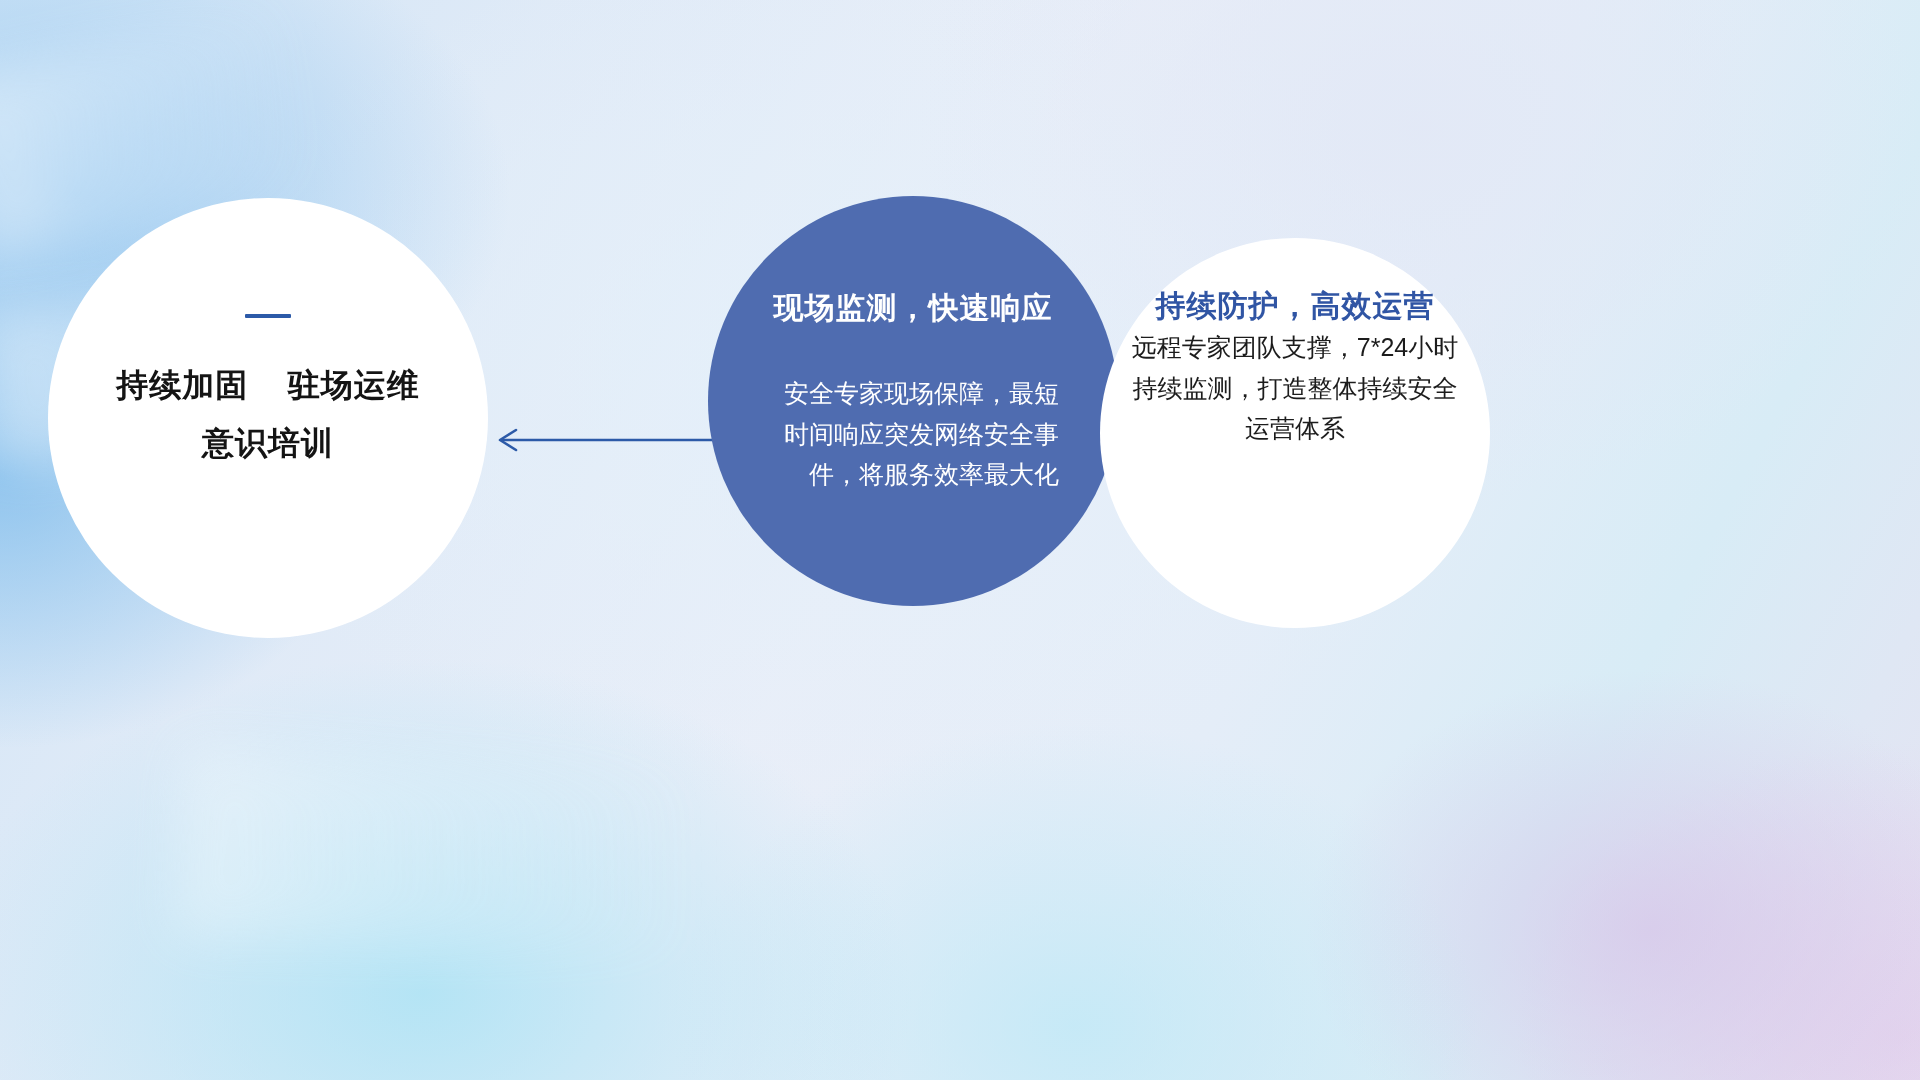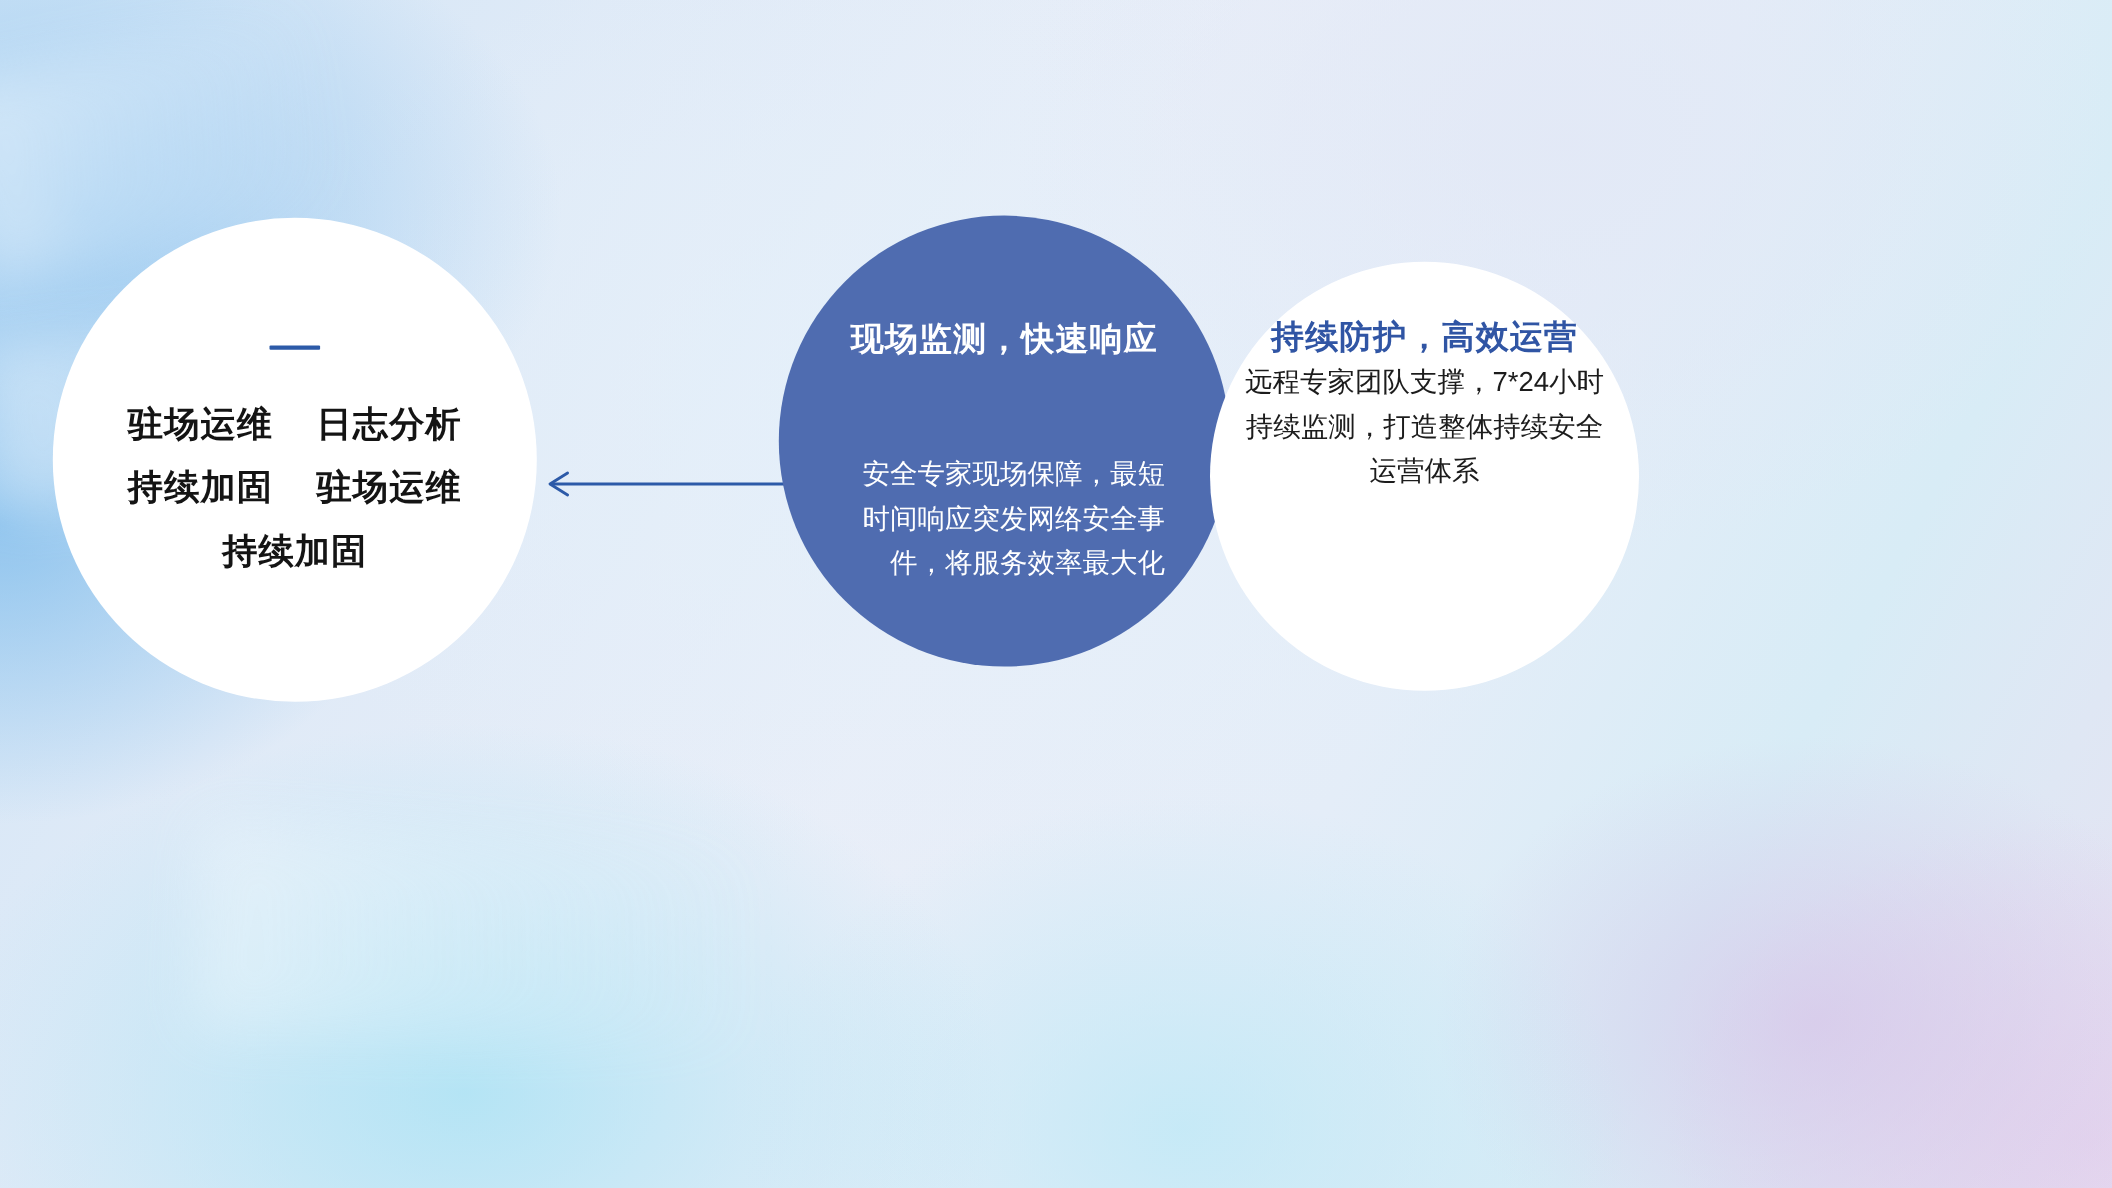--- a/index.html
+++ b/index.html
@@ -63,21 +63,20 @@
     left: 48px;  top: 198px;
     width: 440px; height: 440px;
     background: #ffffff;
     z-index: 3;
   }
   #middle-circle {
     left: 708px; top: 196px;
     width: 410px; height: 410px;
     background: #4f6cb0;
     z-index: 2;
-    gap: 38px;
   }
   #right-circle {
     left: 1100px; top: 238px;
     width: 390px; height: 390px;
     background: #ffffff;
     z-index: 4;
   }
 
   
   .accent-dash {
@@ -153,23 +152,22 @@
   <div class="sheen c"></div>
 
   <svg id="flow-arrow" viewBox="0 0 230 40" xmlns="http://www.w3.org/2000/svg">
     <line x1="228" y1="20" x2="14" y2="20" stroke="#2c5aa8" stroke-width="2.6"></line>
     <polyline points="28,10 12,20 28,30" fill="none" stroke="#2c5aa8" stroke-width="2.6" stroke-linecap="round" stroke-linejoin="round"></polyline>
   </svg>
 
   <div class="circle" id="left-circle">
     <div class="accent-dash"></div>
     <div class="left-lines">
-      <div class="row">驻场运维    日志分析</div>
       <div class="row">持续加固    驻场运维</div>
-      <div class="row">持续加固</div>
+      <div class="row">意识培训</div>
     </div>
   </div>
 
   <div class="circle" id="middle-circle">
     <div class="card-title">现场监测，快速响应</div>
     <div class="card-body">安全专家现场保障，最短时间响应突发网络安全事件，将服务效率最大化</div>
   </div>
 
   <div class="circle" id="right-circle">
     <div class="card-title">持续防护，高效运营</div>

